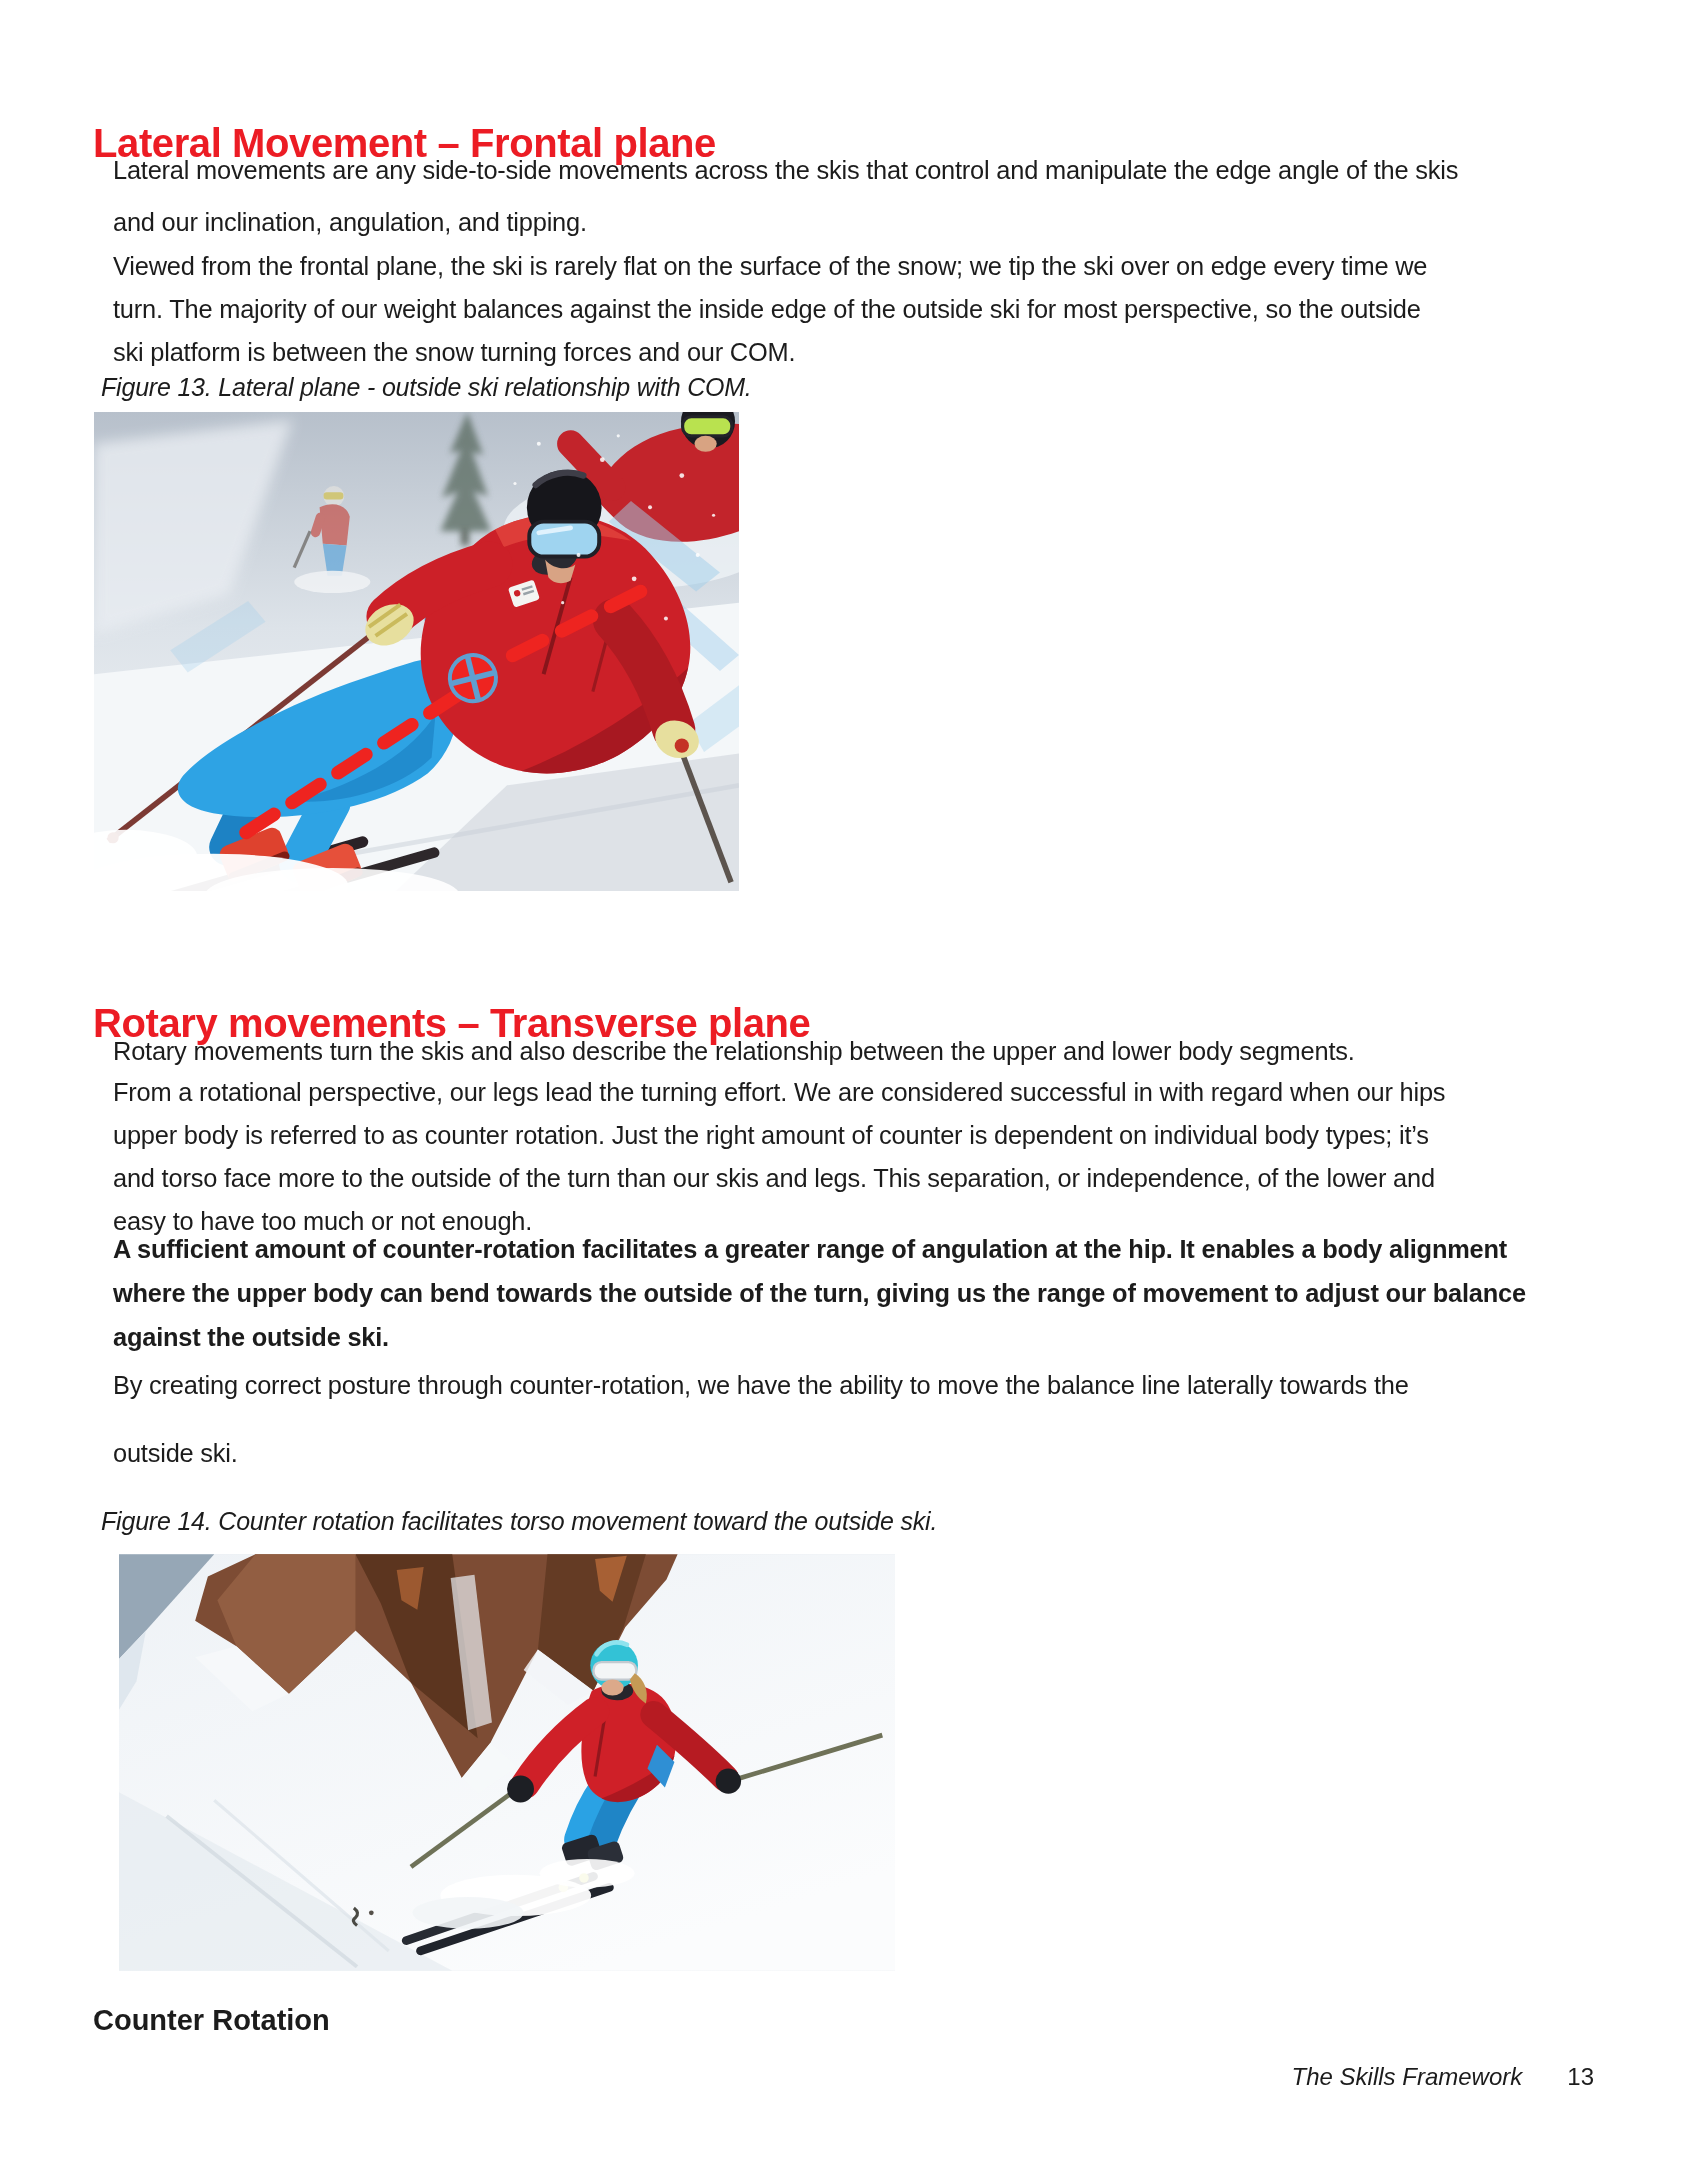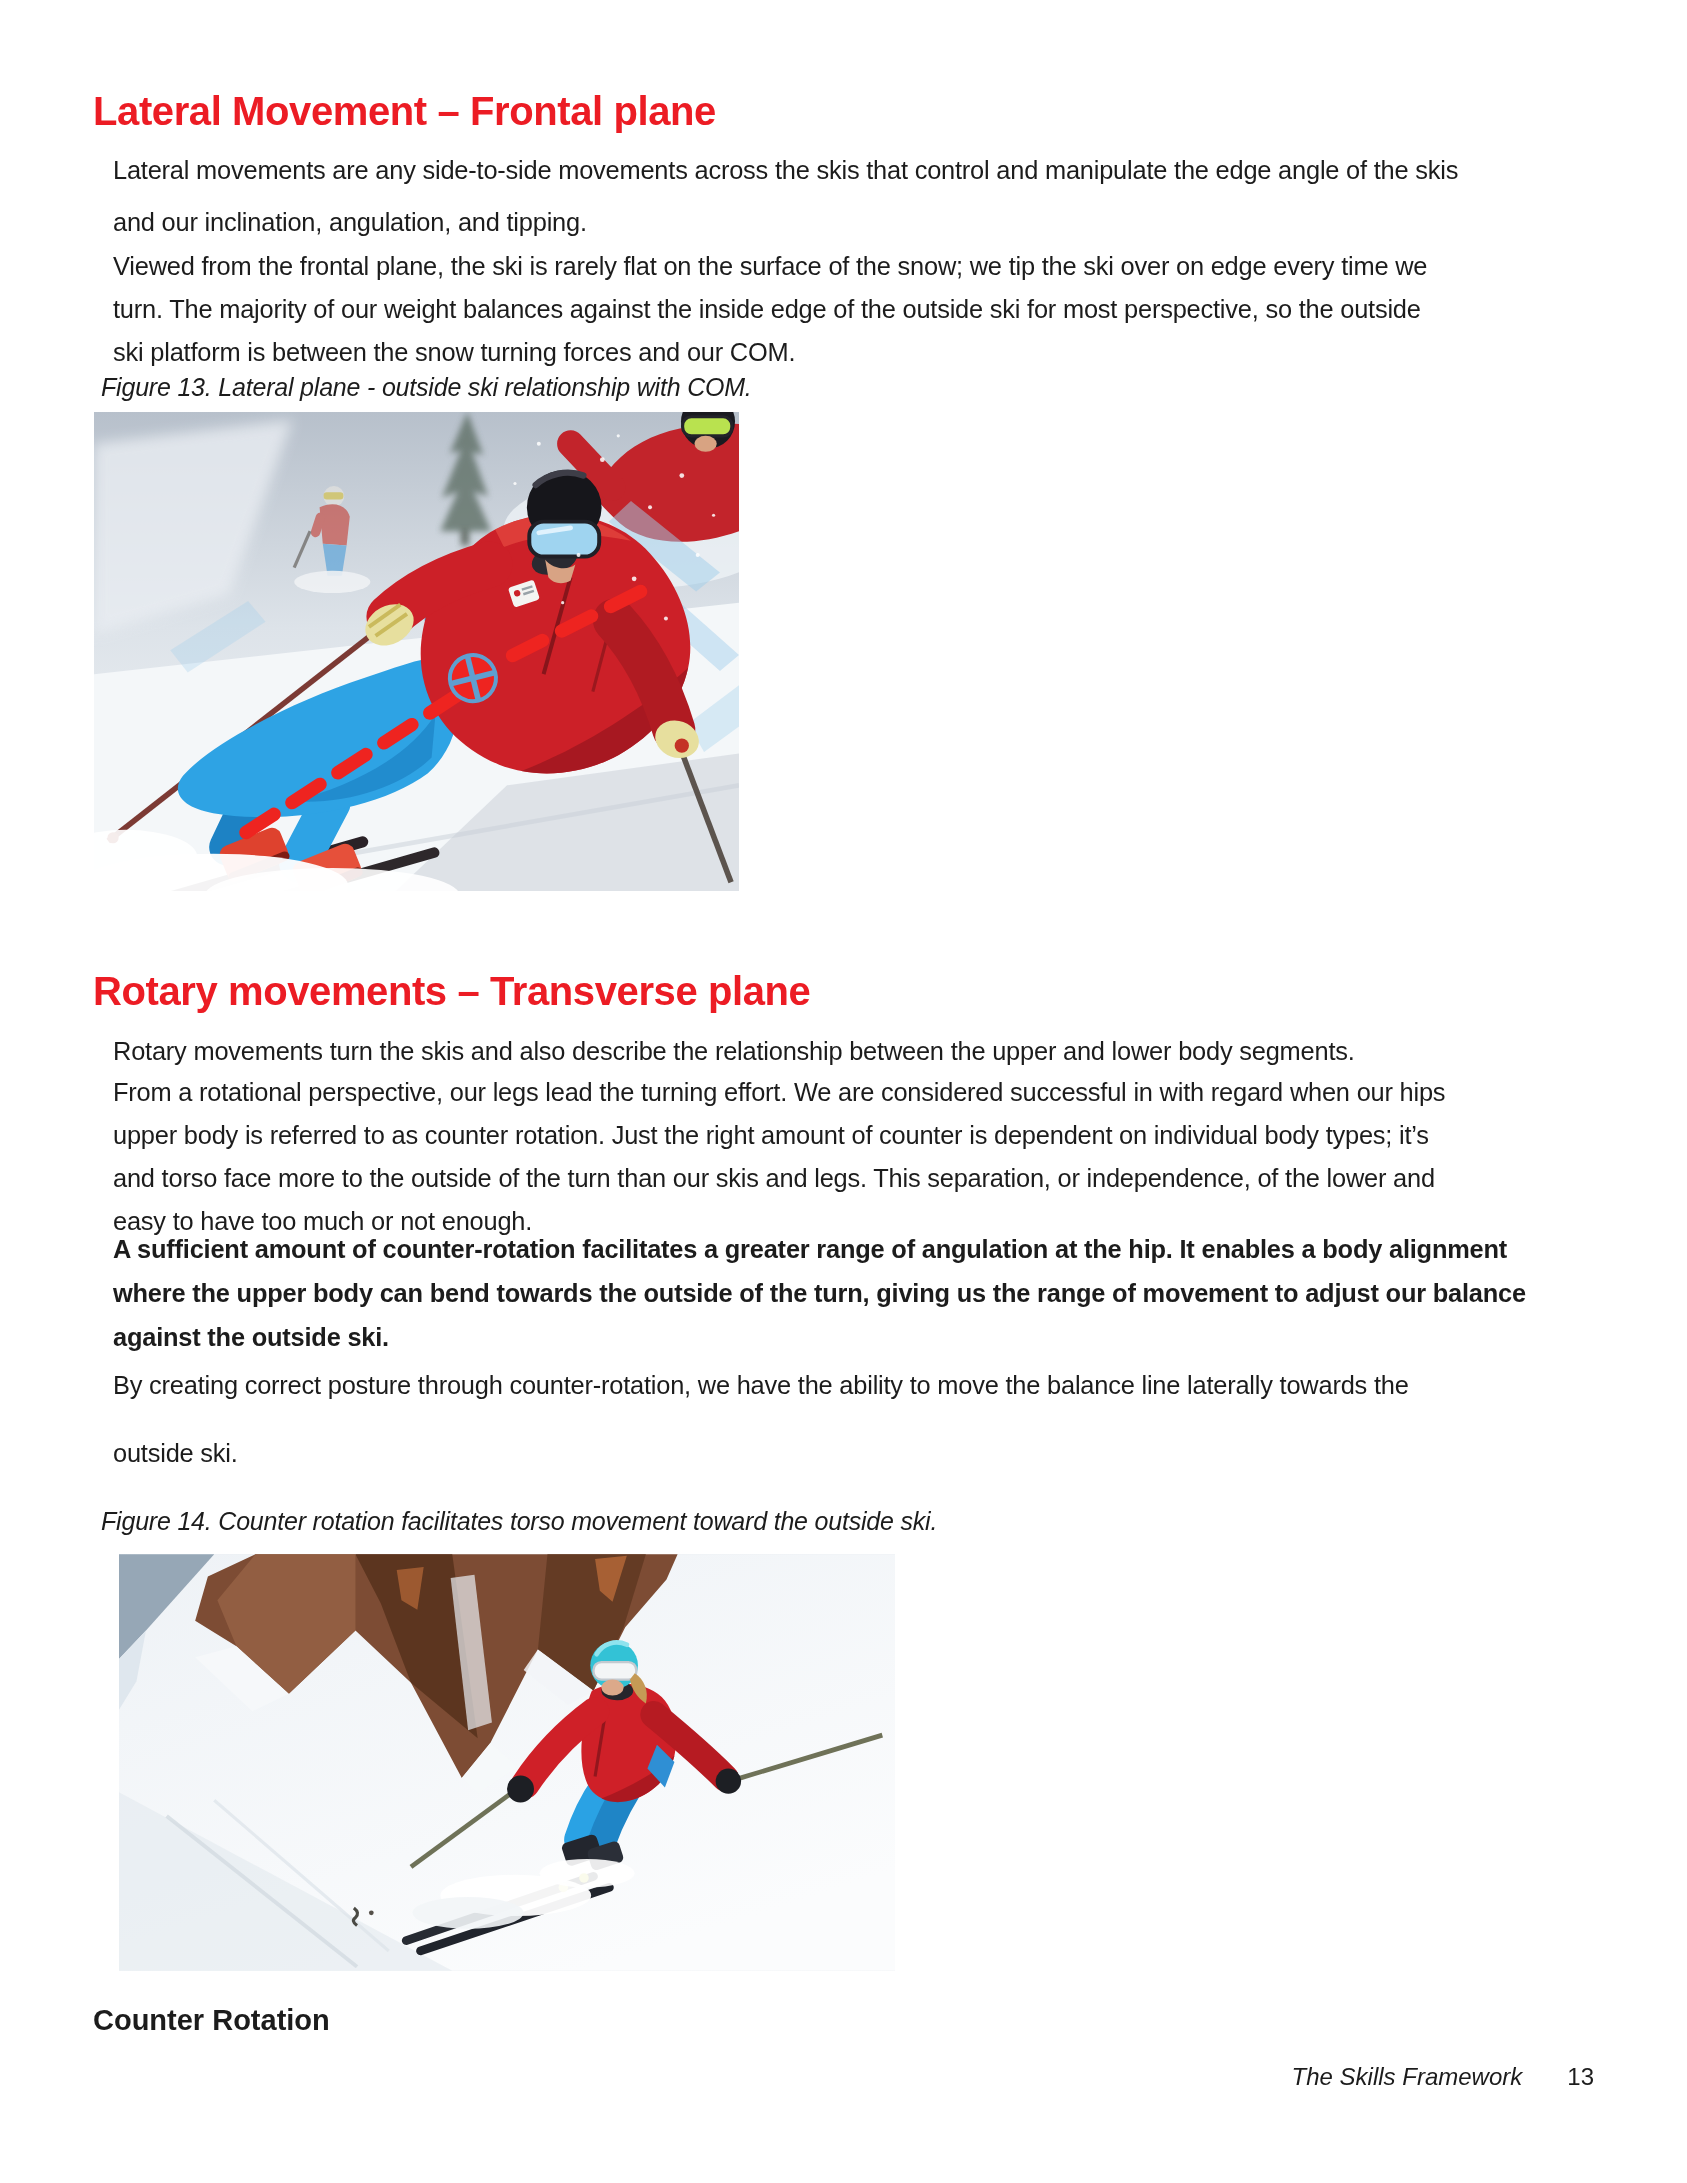--- a/index.html
+++ b/index.html
@@ -13,20 +13,21 @@
     overflow:hidden;
   }
   .abs{position:absolute;}
   .heading{
     left:93px;
     font-size:40px;
     font-weight:bold;
     color:#ec1c24;
     letter-spacing:-0.4px;
     white-space:nowrap;
+    margin-top:32px;
   }
   .para{left:93px;font-size:25.4px;letter-spacing:-0.2px;}
   .para .line{white-space:nowrap;line-height:43px;height:43px;margin-left:20px;}
   .para.wide .line{line-height:52px;height:52px;}
   .caption{
     left:93px;font-size:25px;font-style:italic;white-space:nowrap;
     letter-spacing:-0.2px;
     margin-left:8px;
   }
   .figure{overflow:hidden;background:#e8ecf0;}

